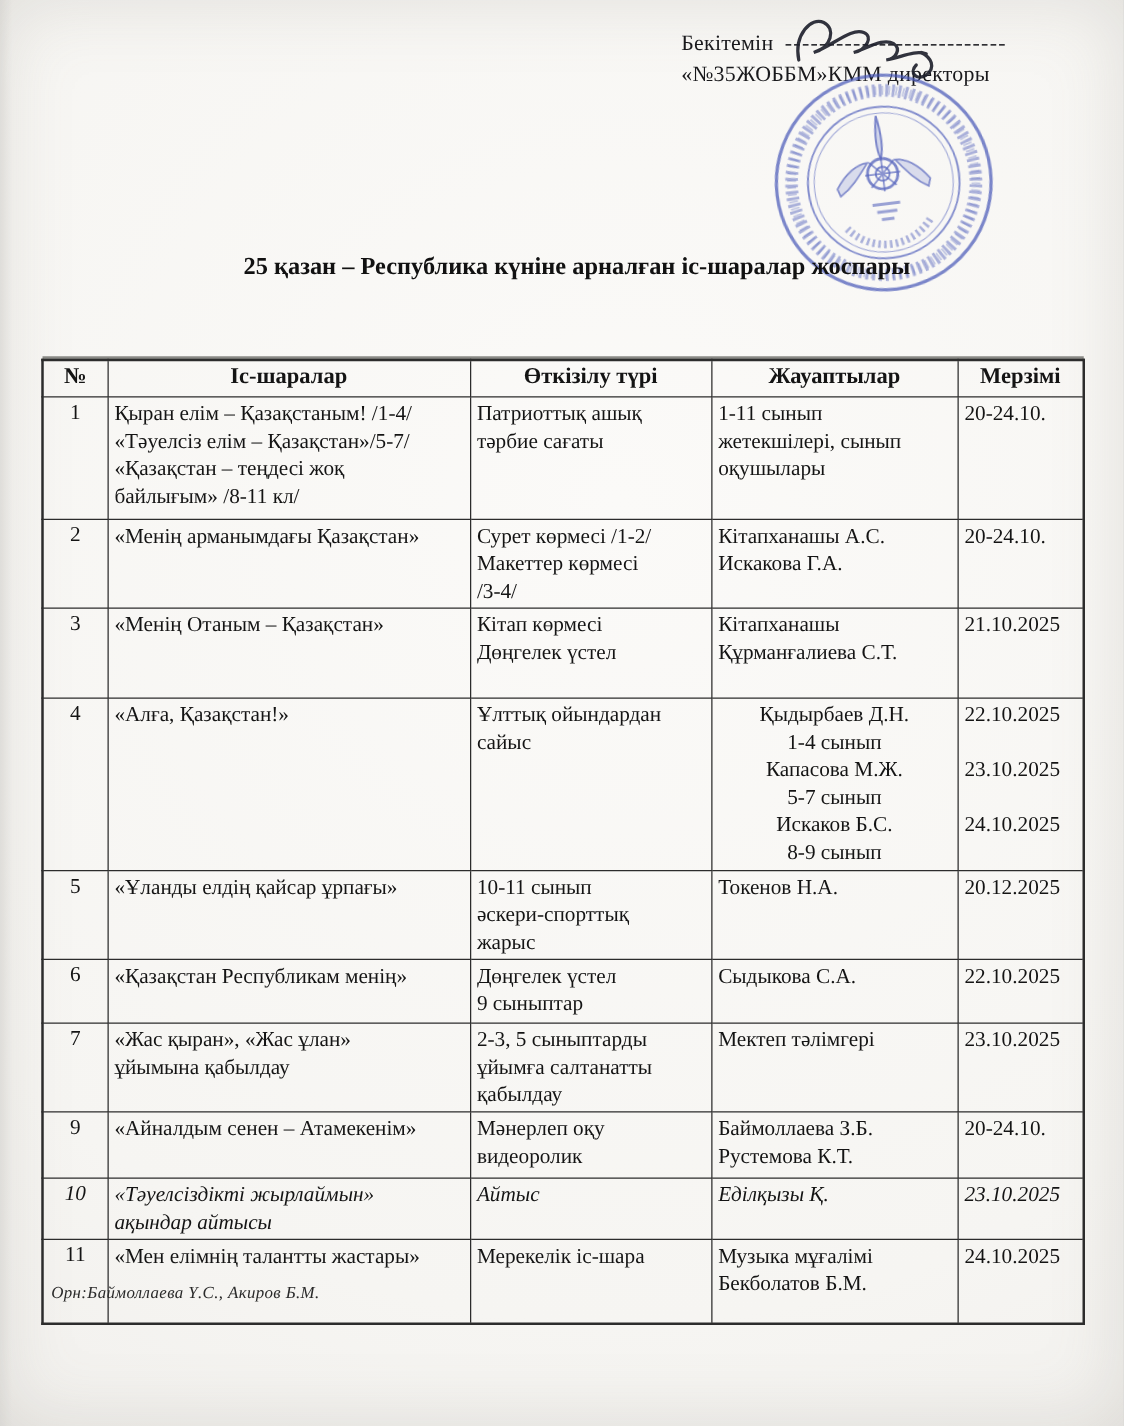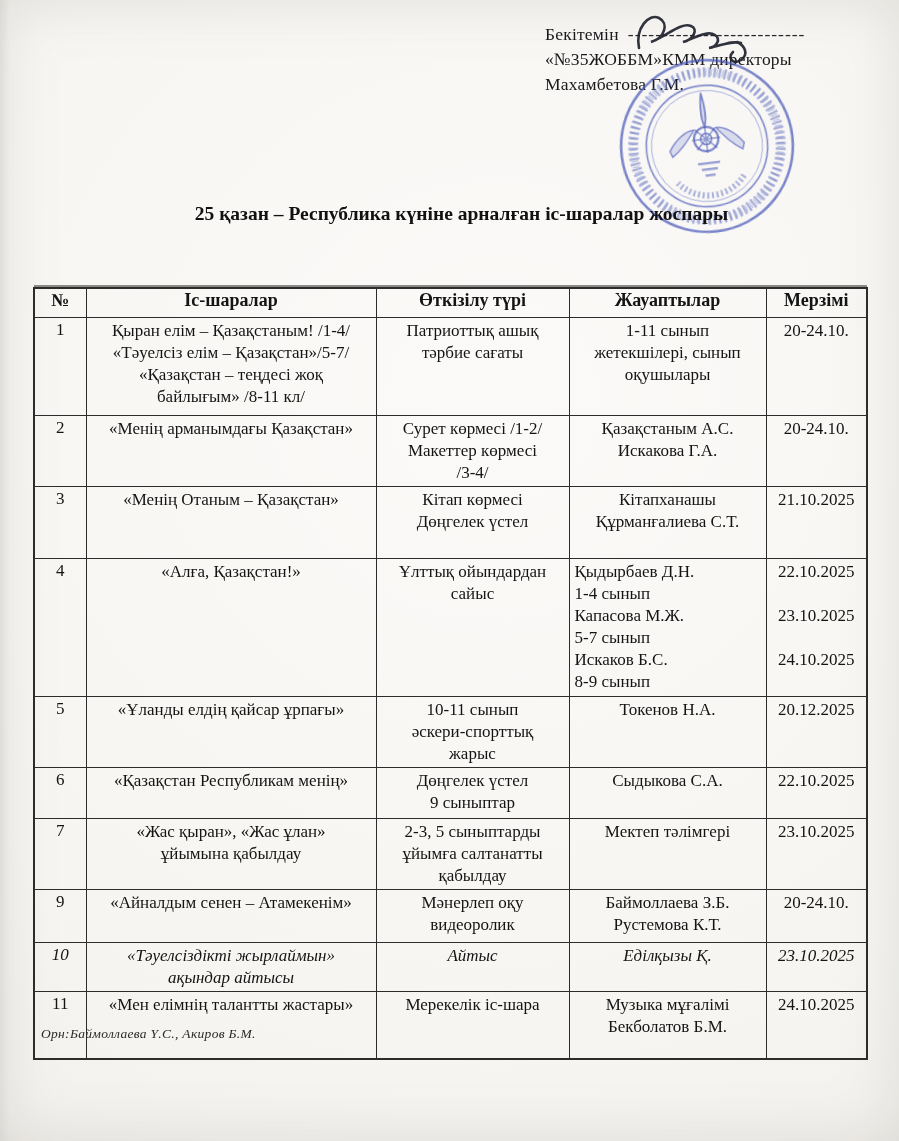--- a/index.html
+++ b/index.html
@@ -23,23 +23,23 @@
 
   
   .doc-title{position:absolute; left:12px; top:201px; width:100%; text-align:center; font-weight:bold; font-size:19.5px; line-height:26px; color:#111;}
 
   
   table.schedule{position:absolute; left:33px; top:287px; width:833px; border-collapse:collapse; table-layout:fixed; font-size:17px; color:#141414;}
   table.schedule th, table.schedule td{border:1.6px solid #2c2c2c; vertical-align:top; padding:2px 5px; overflow:hidden;}
   table.schedule{border:2px solid #2c2c2c; box-shadow:0 -3px 0 -1px #8a8a86;}
   table.schedule th{font-weight:bold; font-size:18px; height:26px; text-align:center; padding:1px 4px;}
   td.c-num{text-align:center; padding-top:1px;}
-  td.c-act, td.c-type, td.c-resp, td.c-date{text-align:center;}
+  td.c-act, td.c-type, td.c-resp, td.c-date{text-align:left;}
   td .line{line-height:22px;}
-  td.left{text-align:left; padding-left:8px;}
+  td.left{text-align:center; padding-left:8px;}
   td.bottom{vertical-align:bottom;}
   tbody tr:nth-child(1) td{height:93px;}
   tbody tr:nth-child(2) td{height:64px;}
   tbody tr:nth-child(3) td{height:67px;}
   tbody tr:nth-child(4) td{height:133px;}
   tbody tr:nth-child(5) td{height:65px;}
   tbody tr:nth-child(6) td{height:46px;}
   tbody tr:nth-child(7) td{height:65px;}
   tbody tr:nth-child(8) td{height:48px;}
   tbody tr:nth-child(9) td{height:36px;font-style:italic;}
@@ -56,21 +56,20 @@
   <div class="approval">
     <div class="row1"><span>Бекітемін</span>&nbsp;&nbsp;<span class="dashes">--------------------------</span>
       <svg class="signature" width="170" height="58" viewBox="0 0 170 58">
         <g fill="none" stroke="#20222e" stroke-width="2.6" stroke-linecap="round" opacity="0.92">
           <path d="M6,40 C2,20 16,5 26,10 C36,15 32,30 18,34 C34,28 48,14 58,18 C66,21 60,32 50,34 C62,30 74,22 82,27 C88,31 84,39 76,40 C88,38 98,32 108,35"></path>
           <path d="M104,34 C112,38 116,46 108,52 C100,57 94,50 100,44"></path>
         </g>
       </svg>
     </div>
     <div>«№35ЖОББМ»КММ директоры</div>
-    <div>Махамбетова Г.М.</div>
   </div>
 
   <svg class="stamp" viewBox="0 0 190 190">
     <g fill="none" stroke="#4656b8">
       <circle cx="95" cy="95" r="85" stroke-width="2.6" opacity="0.8"></circle>
       <circle cx="95" cy="95" r="60" stroke-width="1.6" opacity="0.75"></circle>
       <circle cx="95" cy="95" r="55" stroke-width="0.9" opacity="0.55"></circle>
 
       <circle cx="95" cy="95" r="73" stroke-width="10" stroke-dasharray="2.3 2.9" opacity="0.5"></circle>
       <circle cx="95" cy="95" r="73" stroke-width="7" stroke-dasharray="1.4 4.2" opacity="0.35" transform="rotate(7 95 95)"></circle>
@@ -145,21 +144,21 @@
           <td class="c-num">2</td>
           <td class="c-act">
             <div class="line">«Менің арманымдағы Қазақстан»</div>
           </td>
           <td class="c-type">
             <div class="line">Сурет көрмесі /1-2/</div>
             <div class="line">Макеттер көрмесі</div>
             <div class="line">/3-4/</div>
           </td>
           <td class="c-resp">
-            <div class="line">Қазақстаным А.С.</div>
+            <div class="line">Кітапханашы А.С.</div>
             <div class="line">Искакова Г.А.</div>
           </td>
           <td class="c-date">
             <div class="line">20-24.10.</div>
           </td>
         </tr>
         <tr>
           <td class="c-num">3</td>
           <td class="c-act">
             <div class="line">«Менің Отаным – Қазақстан»</div>

